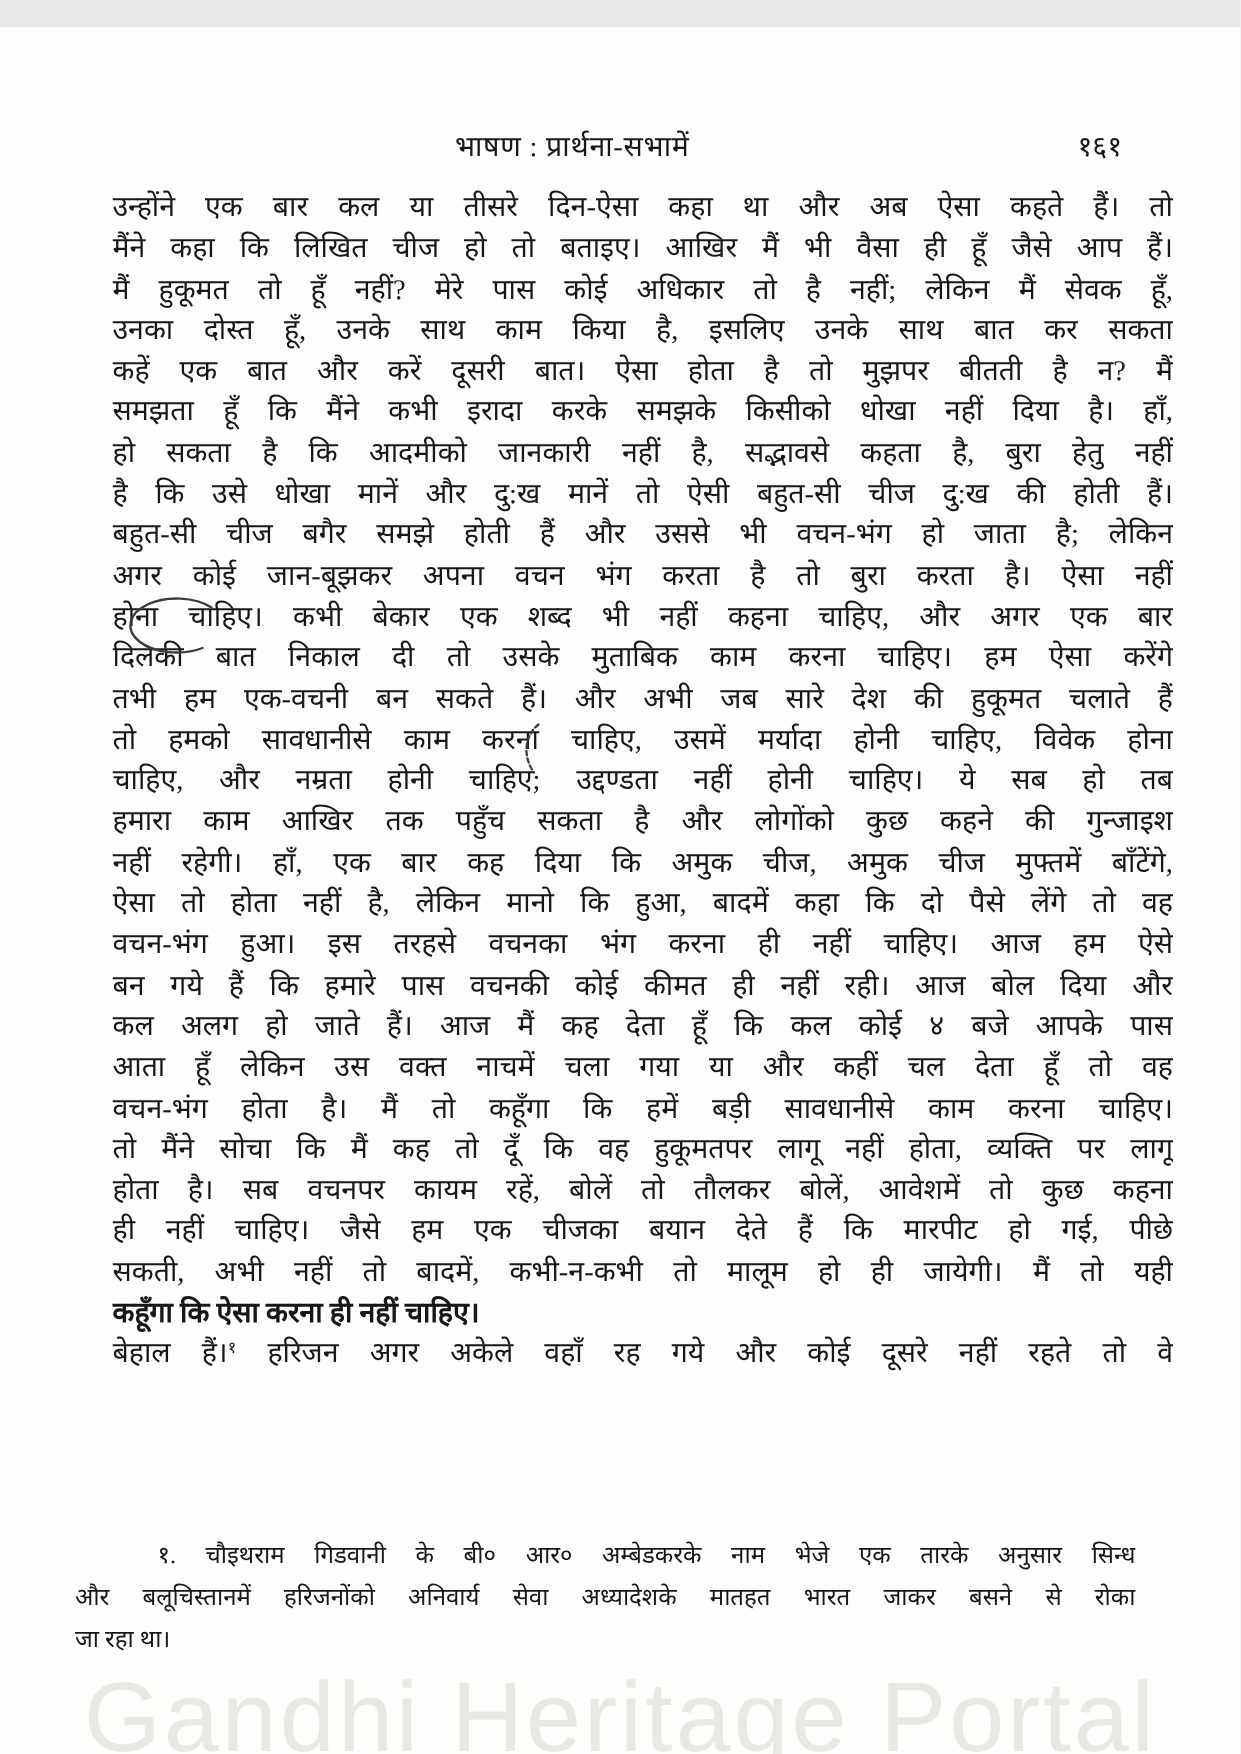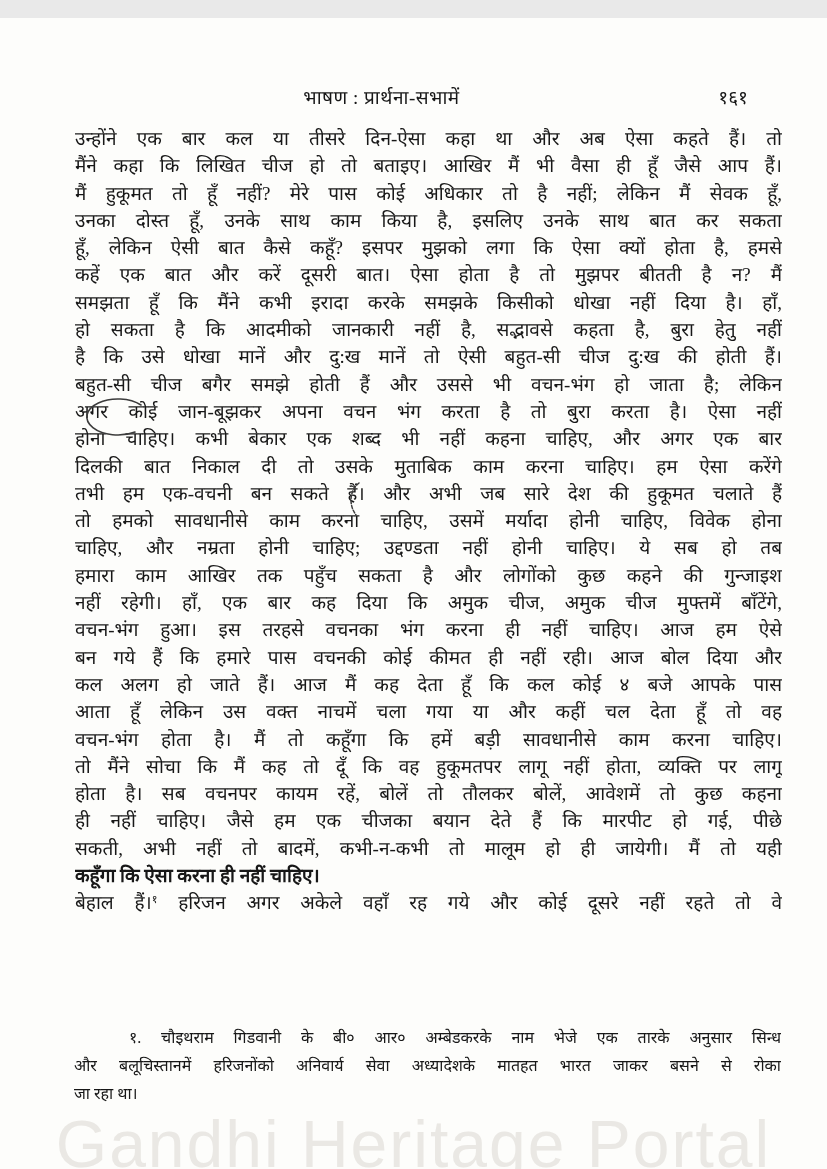--- a/index.html
+++ b/index.html
@@ -32,21 +32,21 @@
   .line{
     height:27.3px;line-height:27.3px;overflow:hidden;
     text-align:justify;text-align-last:justify;
     white-space:normal;
   }
   .line.left{text-align-last:left;font-weight:bold;}
   .line.indent{text-indent:38px;}
   sup.fnref{font-size:11px;line-height:0;vertical-align:6px;}
   
   .footnote{
-    position:absolute;top:1006px;left:74px;width:707px;
+    position:absolute;top:1006px;left:50px;width:707px;
     font-size:16px;
   }
   .fline{
     height:28px;line-height:28px;overflow:hidden;
     text-align:justify;text-align-last:justify;
   }
   .fline.left{text-align-last:left;}
   .fline.indent{text-indent:55px;}
   
   .watermark{
@@ -71,34 +71,34 @@
   <header class="page-header">
     <div class="running-title">भाषण : प्रार्थना-सभामें</div>
     <div class="page-number">१६१</div>
   </header>
 
   <main class="body-text">
     <div class="line">उन्होंने एक बार कल या तीसरे दिन-ऐसा कहा था और अब ऐसा कहते हैं। तो</div>
     <div class="line">मैंने कहा कि लिखित चीज हो तो बताइए। आखिर मैं भी वैसा ही हूँ जैसे आप हैं।</div>
     <div class="line">मैं हुकूमत तो हूँ नहीं? मेरे पास कोई अधिकार तो है नहीं; लेकिन मैं सेवक हूँ,</div>
     <div class="line">उनका दोस्त हूँ, उनके साथ काम किया है, इसलिए उनके साथ बात कर सकता</div>
-    <div class="line">हूँ, लेकिन ऐसी बात कैसे कहूँ? इसपर मुझको लगा कि ऐसा क्यों होता है, हमसे</div>
     <div class="line">कहें एक बात और करें दूसरी बात। ऐसा होता है तो मुझपर बीतती है न? मैं</div>
     <div class="line">समझता हूँ कि मैंने कभी इरादा करके समझके किसीको धोखा नहीं दिया है। हाँ,</div>
     <div class="line">हो सकता है कि आदमीको जानकारी नहीं है, सद्भावसे कहता है, बुरा हेतु नहीं</div>
     <div class="line">है कि उसे धोखा मानें और दु:ख मानें तो ऐसी बहुत-सी चीज दु:ख की होती हैं।</div>
     <div class="line">बहुत-सी चीज बगैर समझे होती हैं और उससे भी वचन-भंग हो जाता है; लेकिन</div>
     <div class="line">अगर कोई जान-बूझकर अपना वचन भंग करता है तो बुरा करता है। ऐसा नहीं</div>
     <div class="line">होना चाहिए। कभी बेकार एक शब्द भी नहीं कहना चाहिए, और अगर एक बार</div>
     <div class="line">दिलकी बात निकाल दी तो उसके मुताबिक काम करना चाहिए। हम ऐसा करेंगे</div>
     <div class="line">तभी हम एक-वचनी बन सकते हैं। और अभी जब सारे देश की हुकूमत चलाते हैं</div>
     <div class="line">तो हमको सावधानीसे काम करना चाहिए, उसमें मर्यादा होनी चाहिए, विवेक होना</div>
     <div class="line">चाहिए, और नम्रता होनी चाहिए; उद्दण्डता नहीं होनी चाहिए। ये सब हो तब</div>
     <div class="line">हमारा काम आखिर तक पहुँच सकता है और लोगोंको कुछ कहने की गुन्जाइश</div>
     <div class="line">नहीं रहेगी। हाँ, एक बार कह दिया कि अमुक चीज, अमुक चीज मुफ्तमें बाँटेंगे,</div>
+    <div class="line">ऐसा तो होता नहीं है, लेकिन मानो कि हुआ, बादमें कहा कि दो पैसे लेंगे तो वह</div>
     <div class="line">वचन-भंग हुआ। इस तरहसे वचनका भंग करना ही नहीं चाहिए। आज हम ऐसे</div>
     <div class="line">बन गये हैं कि हमारे पास वचनकी कोई कीमत ही नहीं रही। आज बोल दिया और</div>
     <div class="line">कल अलग हो जाते हैं। आज मैं कह देता हूँ कि कल कोई ४ बजे आपके पास</div>
     <div class="line">आता हूँ लेकिन उस वक्त नाचमें चला गया या और कहीं चल देता हूँ तो वह</div>
     <div class="line">वचन-भंग होता है। मैं तो कहूँगा कि हमें बड़ी सावधानीसे काम करना चाहिए।</div>
     <div class="line">तो मैंने सोचा कि मैं कह तो दूँ कि वह हुकूमतपर लागू नहीं होता, व्यक्ति पर लागू</div>
     <div class="line">होता है। सब वचनपर कायम रहें, बोलें तो तौलकर बोलें, आवेशमें तो कुछ कहना</div>
     <div class="line">ही नहीं चाहिए। जैसे हम एक चीजका बयान देते हैं कि मारपीट हो गई, पीछे</div>
     <div class="line">सकती, अभी नहीं तो बादमें, कभी-न-कभी तो मालूम हो ही जायेगी। मैं तो यही</div>
     <div class="line left">कहूँगा कि ऐसा करना ही नहीं चाहिए।</div>

